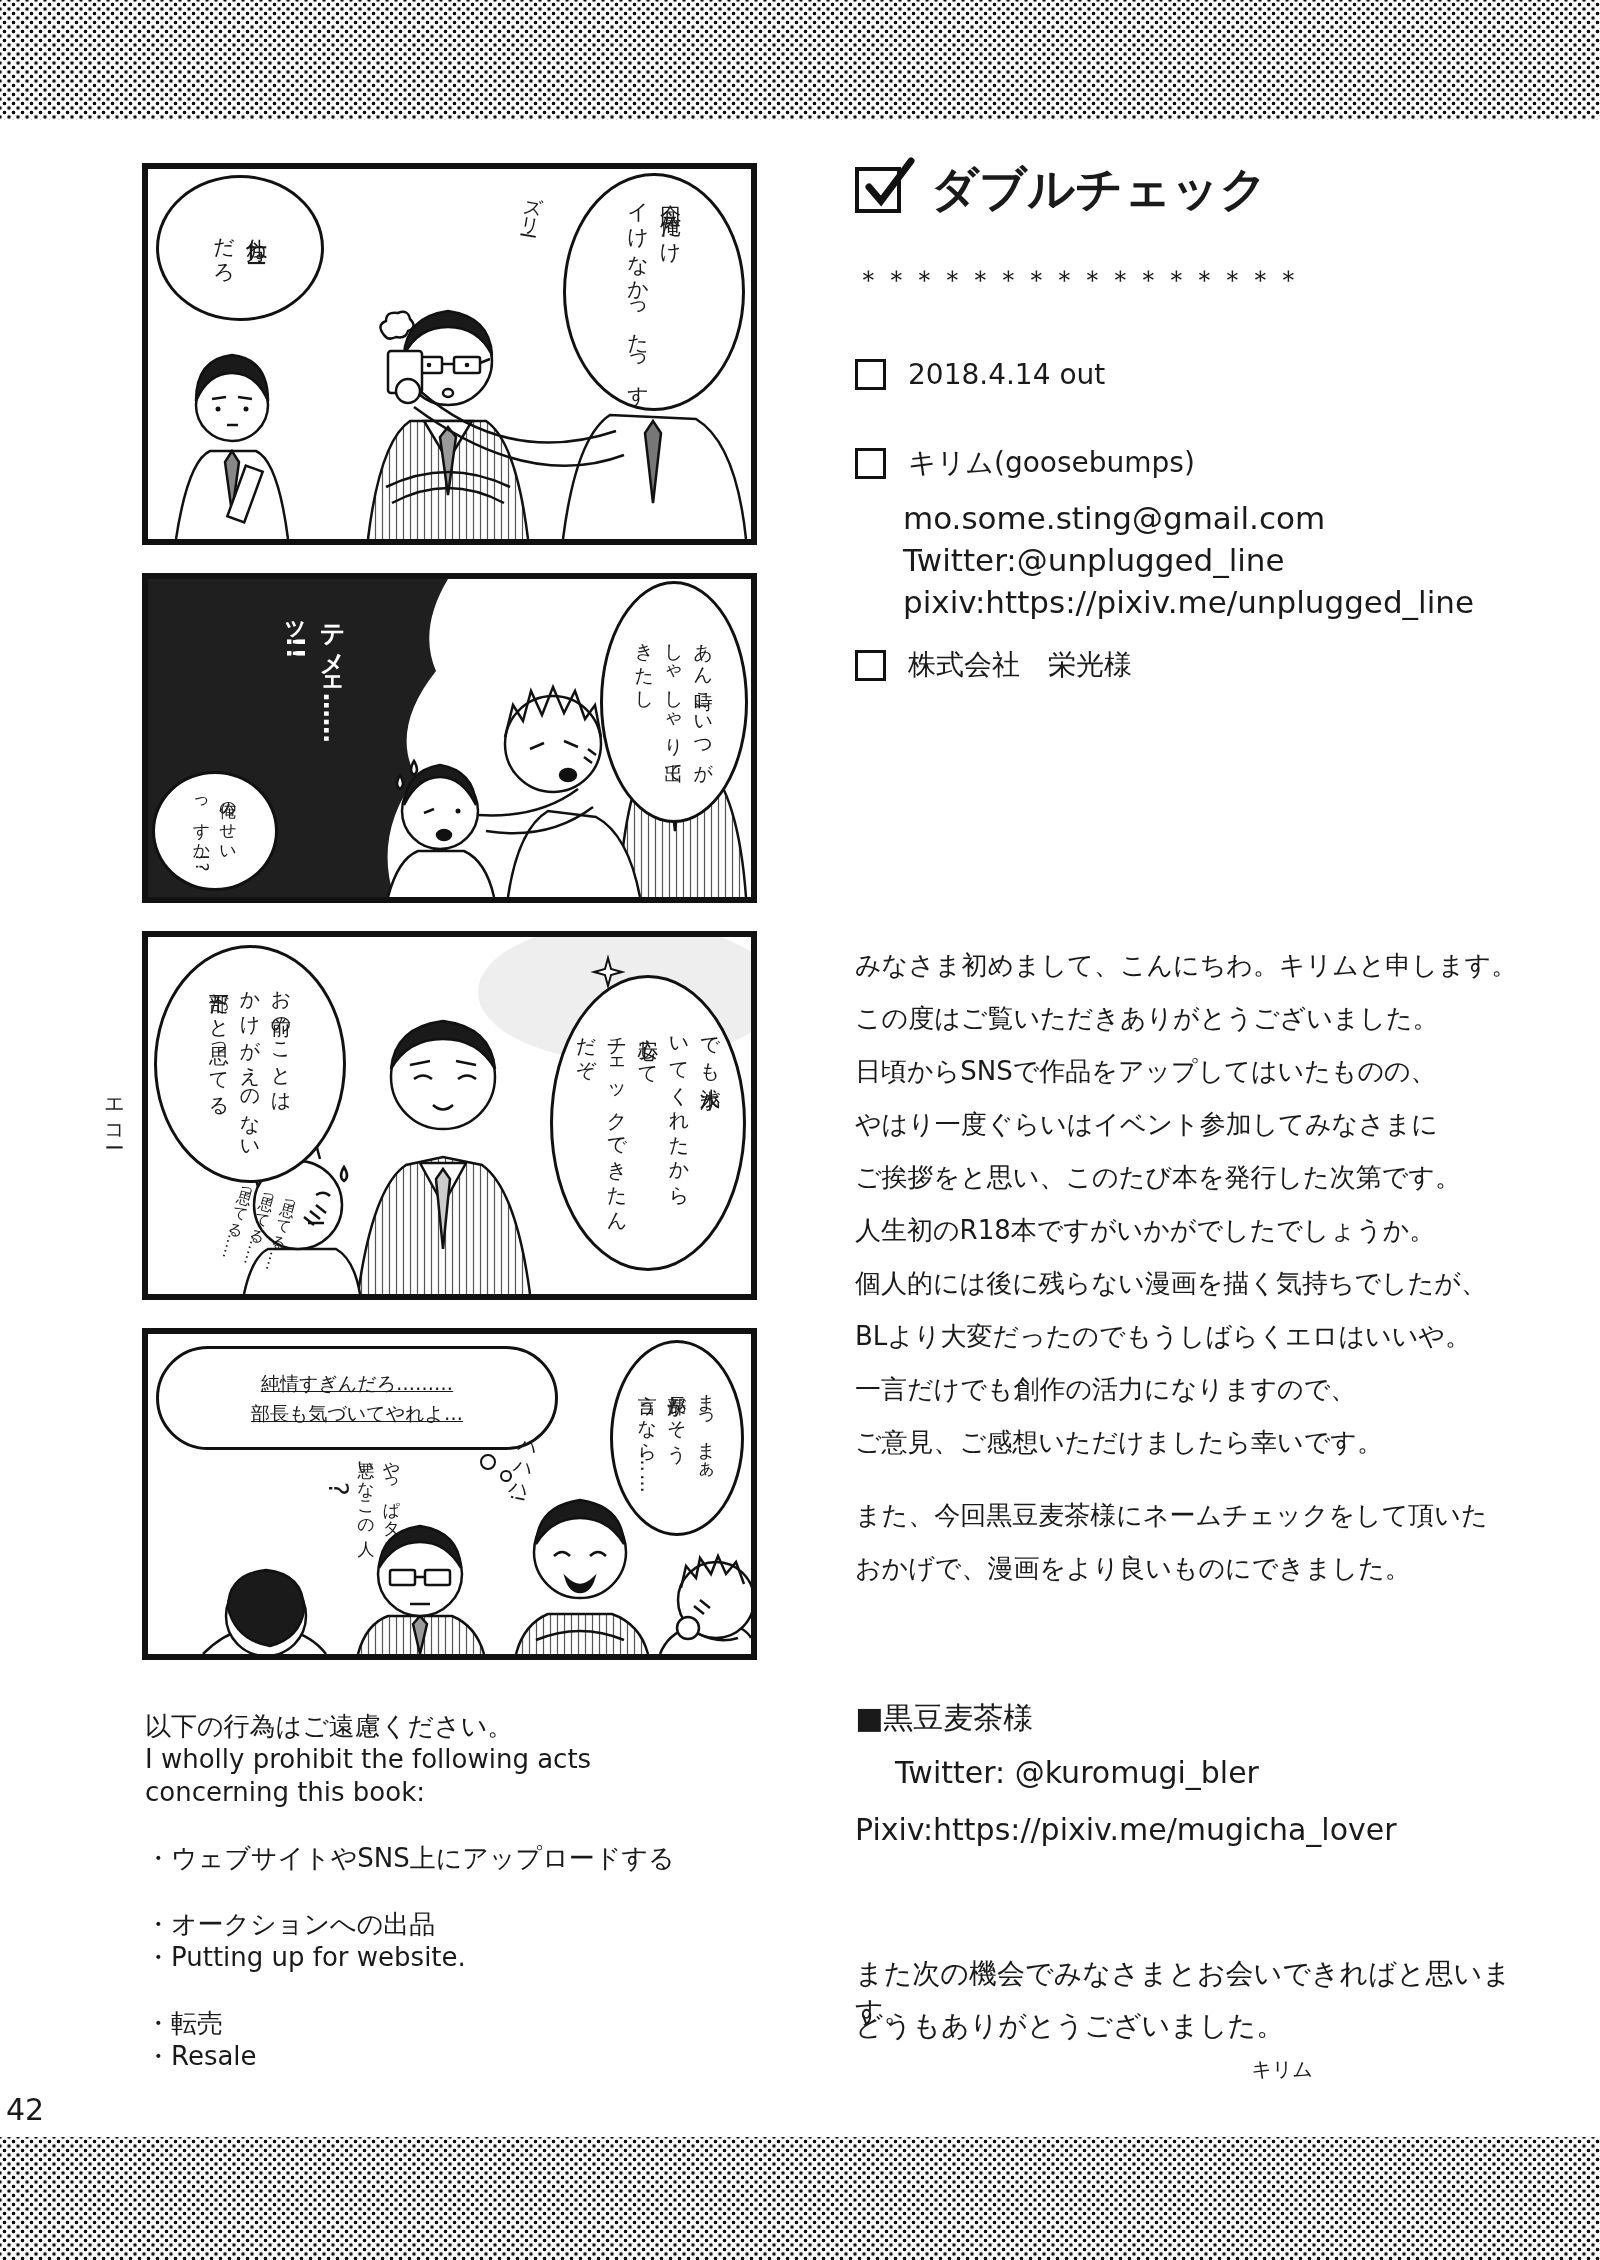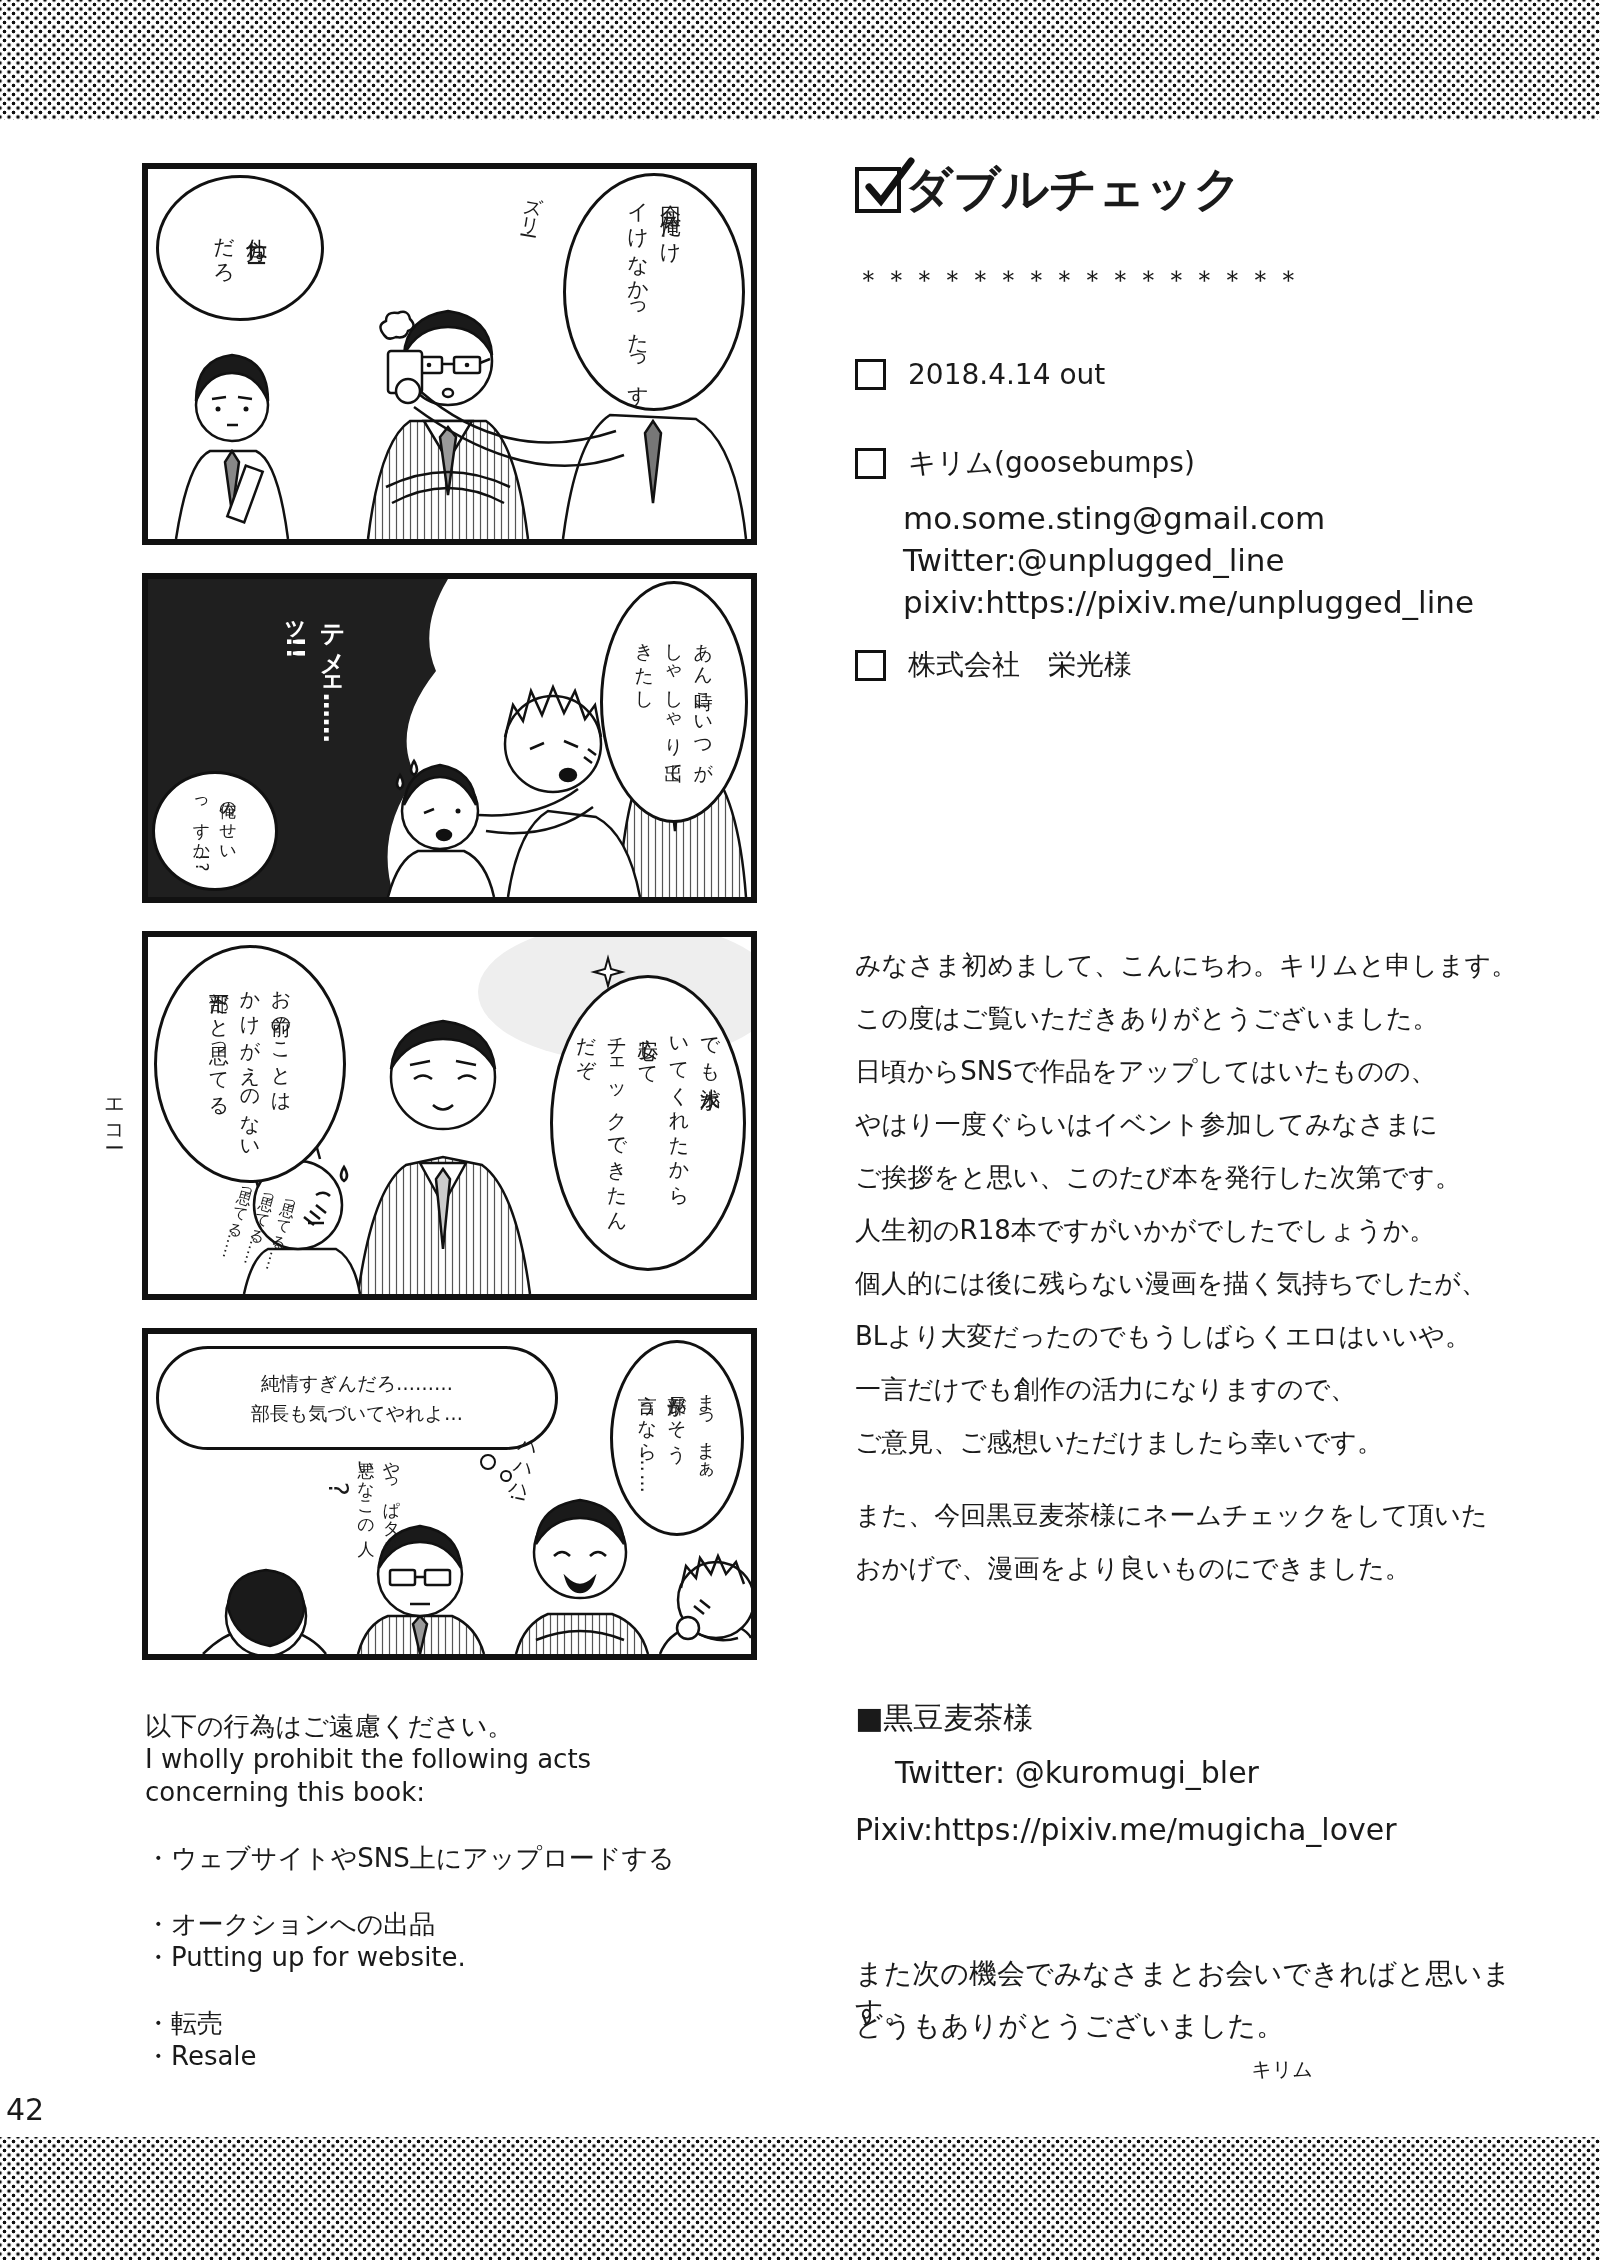--- a/index.html
+++ b/index.html
@@ -20,21 +20,21 @@
   .vtext{writing-mode:vertical-rl;text-orientation:mixed;white-space:pre-line;
          line-height:1.55;letter-spacing:2px;}
   .sfx{position:absolute;writing-mode:vertical-rl;white-space:pre-line;line-height:1.5;}
   .thought{border-radius:60px;}
   .tail-dot{position:absolute;background:#fff;border:2.5px solid #111;border-radius:50%;}
 
   #eko-label{position:absolute;left:102px;top:1086px;writing-mode:vertical-rl;
              font-size:20px;letter-spacing:3px;}
 
   .rcol{position:absolute;left:855px;width:700px;}
-  #title-row{top:158px;display:flex;align-items:center;gap:4px;font-size:47px;font-weight:600;}
+  #title-row{top:158px;display:flex;align-items:center;gap:30px;font-size:47px;font-weight:600;}
   .cb{display:inline-block;box-sizing:border-box;border:3px solid #111;background:#fff;}
   #title-cb{position:relative;width:46px;height:46px;border-width:4px;flex:0 0 auto;}
   #title-cb svg{position:absolute;left:-2px;top:-16px;overflow:visible;}
   #asterisk-row{top:262px;font-size:27px;letter-spacing:1px;}
   .info-item{display:flex;align-items:center;gap:22px;font-size:28px;}
   #item-date{top:358px;}
   #item-author{top:444px;}
   #item-company{top:646px;}
   .cb-small{width:31px;height:31px;flex:0 0 auto;}
   .detail-line{position:absolute;left:903px;font-size:31px;}
@@ -256,21 +256,21 @@
 
       <g stroke="#111" stroke-width="2.5" fill="none">
         <path d="M512,320 Q520,300 540,294 L592,294 Q600,298 603,304" fill="#fff"></path>
         <circle cx="568" cy="266" r="38" fill="#fff"></circle>
         <path d="M533,254 L538,232 L548,244 L552,224 L563,240 L570,222 L578,240 L588,228 L596,250"></path>
         <path d="M546,272 L556,280 M552,266 L562,274"></path>
         <circle cx="540" cy="294" r="11" fill="#fff"></circle>
         <path d="M551,300 Q570,310 590,304"></path>
       </g>
     </svg>
-    <div class="bubble thought" style="left:8px;top:12px;width:402px;height:104px;">
+    <div class="bubble thought" style="left:8px;top:12px;width:402px;height:104px;text-decoration:underline;">
       <span style="font-size:19px;line-height:1.6;white-space:pre-line;text-align:center;">純情すぎんだろ………
 部長も気づいてやれよ…</span>
     </div>
     <div class="tail-dot" style="left:332px;top:120px;width:12px;height:12px;"></div>
     <div class="tail-dot" style="left:352px;top:136px;width:8px;height:8px;"></div>
     <div class="sfx" style="left:170px;top:148px;font-size:26px;">?</div>
     <div class="sfx" style="left:205px;top:116px;font-size:17px;">やっぱタチ
 悪いなこの人</div>
     <div class="sfx" style="left:362px;top:96px;font-size:19px;transform:rotate(12deg);">ハハハ!</div>
     <div class="bubble" style="left:462px;top:6px;width:134px;height:196px;">

